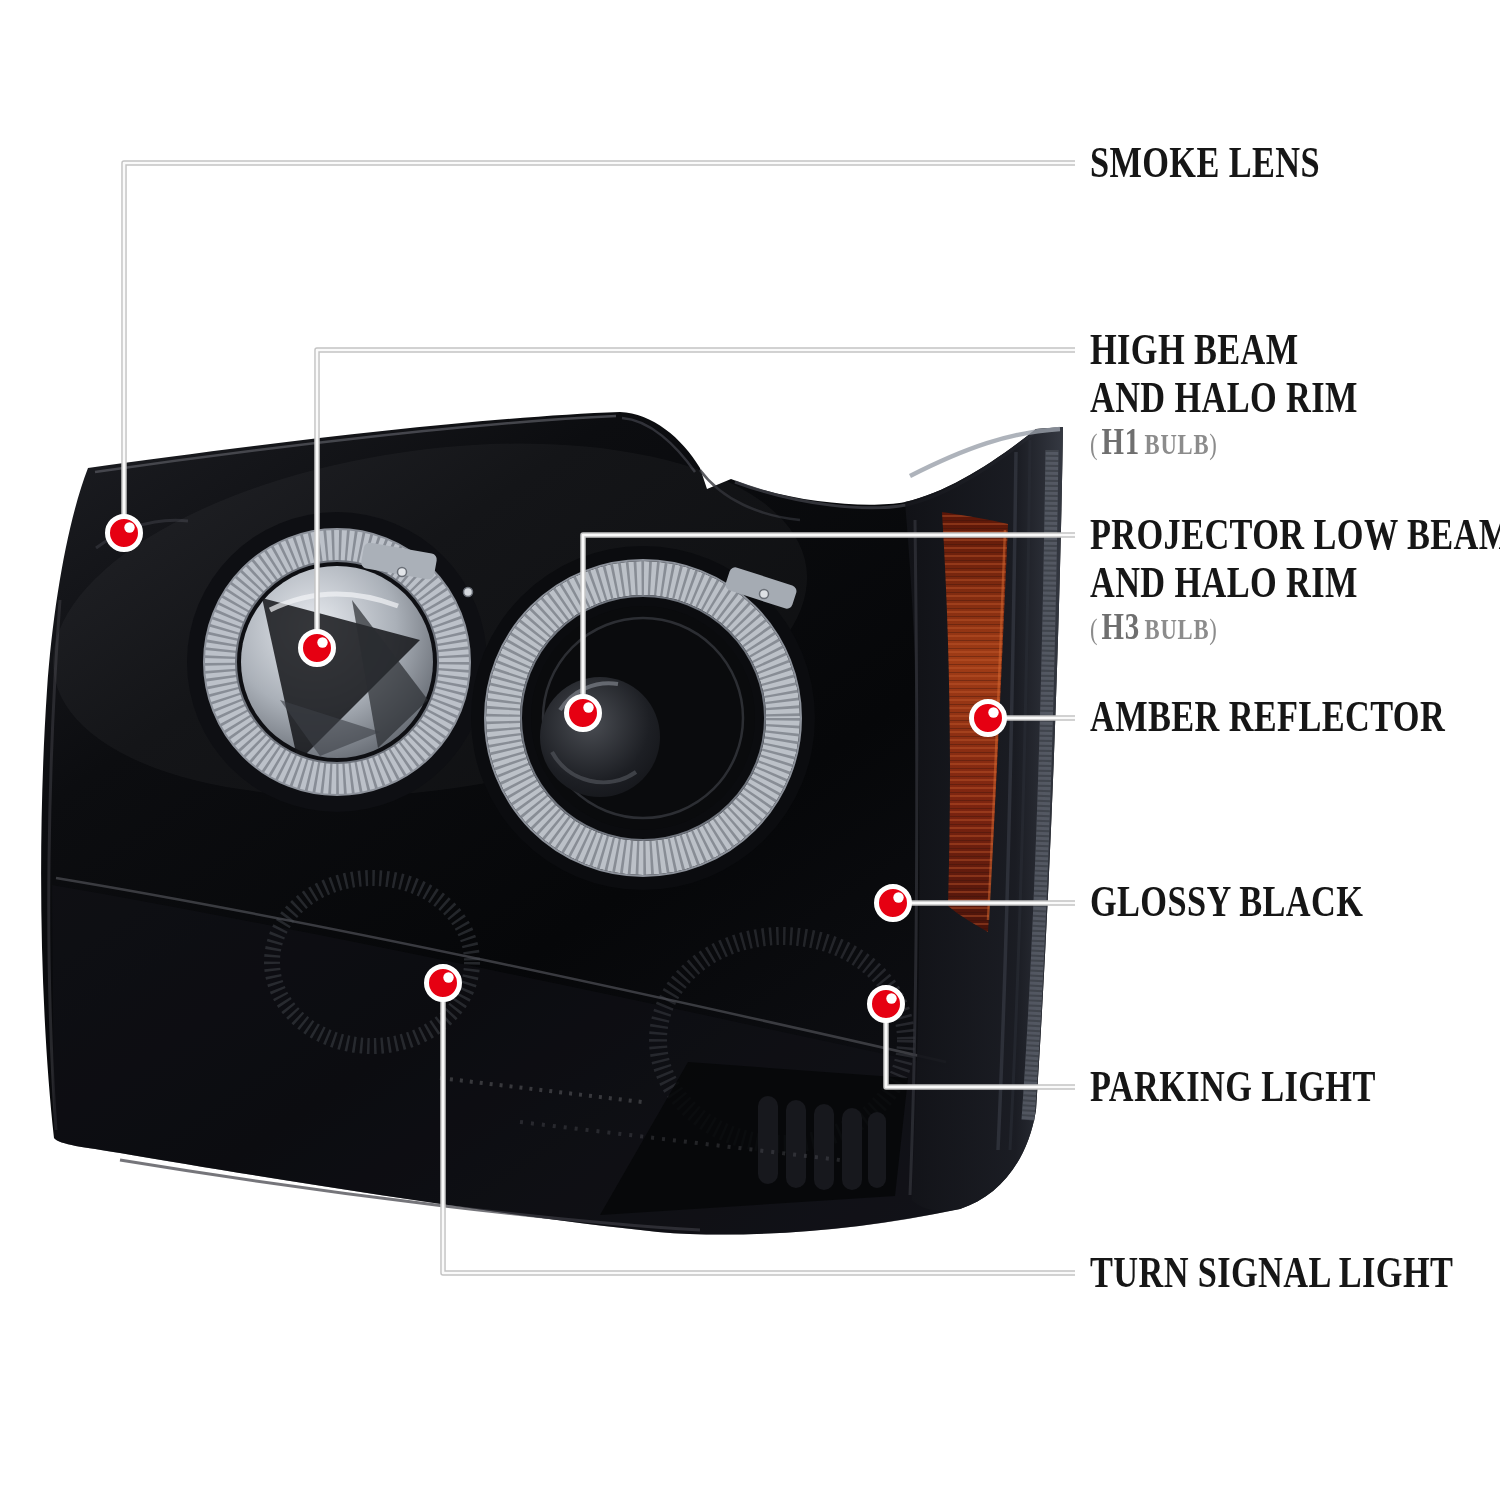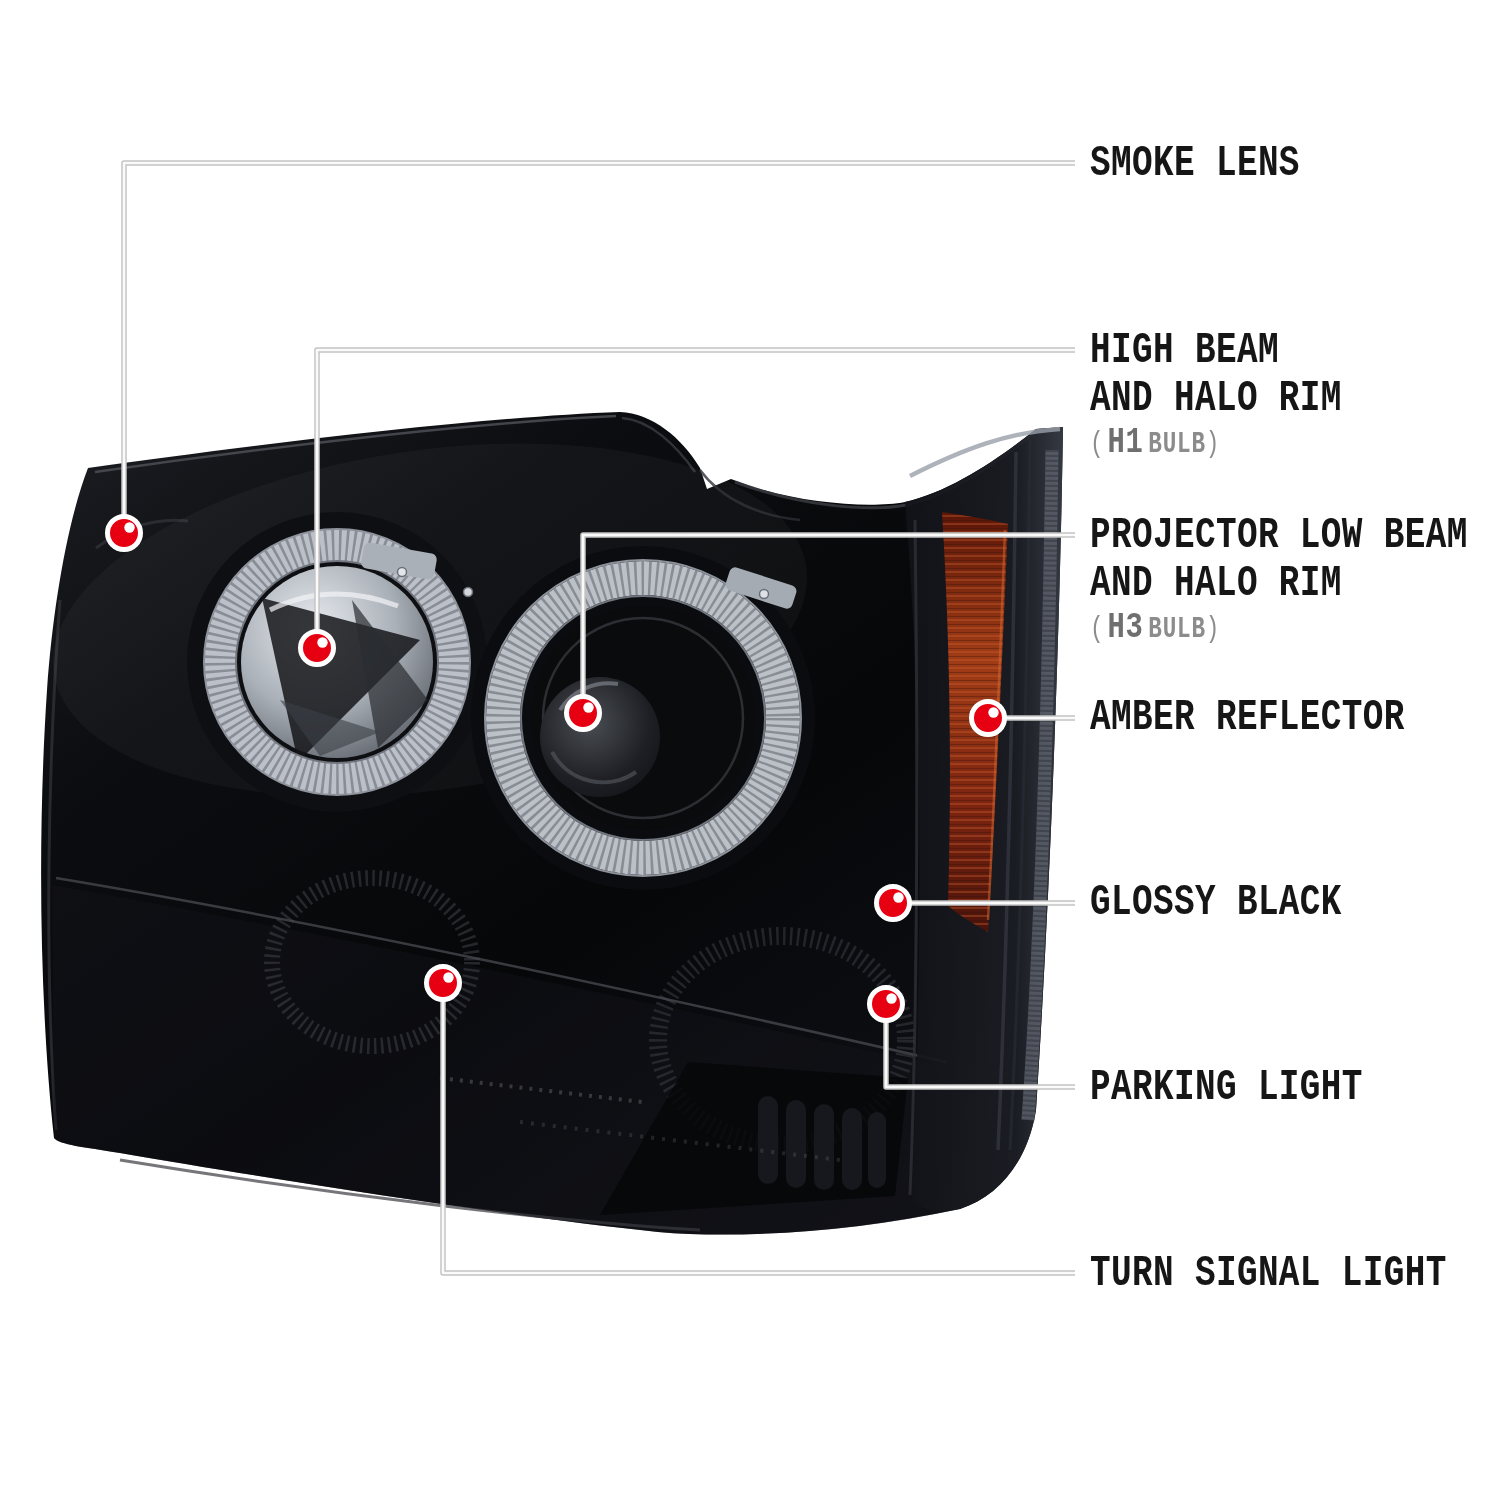--- a/index.html
+++ b/index.html
@@ -1,21 +1,21 @@
 <!DOCTYPE html>
 <html><head>
 <meta charset="utf-8">
 <style>
   html,body{margin:0;padding:0;background:#ffffff;}
   .canvas{
     position:relative;
     width:1500px;height:1500px;
     background:#ffffff;
     overflow:hidden;
-    font-family:Liberation Mono, monospace;
+    font-family:Liberation Serif, serif;
   }
   .art{position:absolute;left:0;top:0;}
   .callout{
     position:absolute;
     left:1090px;
     color:#161616;
     font-weight:700;
     font-size:44px;
     line-height:48px;
     white-space:nowrap;

